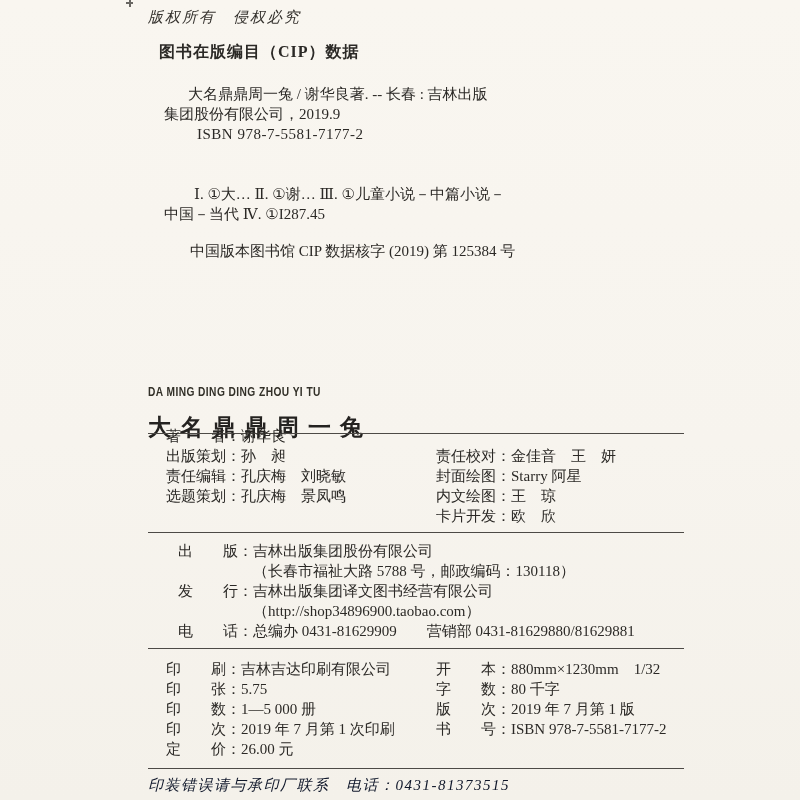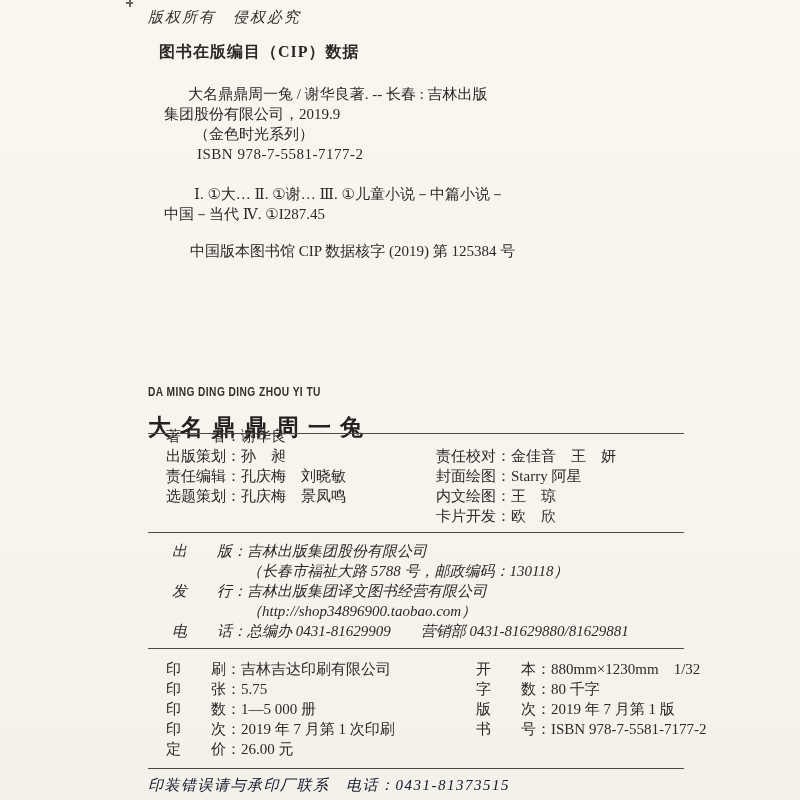--- a/index.html
+++ b/index.html
@@ -46,23 +46,23 @@
   .lbl{
     display:inline-block;width:60px;
     text-align:justify;text-align-last:justify;
     vertical-align:top;
   }
   .colon{display:inline-block;}
   .cont-val{display:inline-block;padding-left:75px;}
 
   .credits-left{top:426px;left:166px;}
   .credits-right{top:446px;left:436px;}
-  .publishing{top:541px;left:172px;font-style:italic;}
+  .publishing{top:541px;left:178px;}
   .printing-left{top:659px;left:166px;}
-  .printing-right{top:659px;left:436px;margin-left:40px;}
+  .printing-right{top:659px;left:436px;}
 
   .footer{
     top:776px;left:148px;font-size:15px;font-style:italic;
     letter-spacing:1.5px;color:#0f172a;
   }
 
   .reg-mark{
     top:0;left:126px;width:7px;height:7px;opacity:.75;
   }
   .reg-mark:before{
@@ -79,21 +79,20 @@
 
   <div class="abs reg-mark"></div>
 
   <div class="abs notice">版权所有　侵权必究</div>
 
   <div class="abs cip-heading">图书在版编目（CIP）数据</div>
 
   <div class="abs cip-entry">
     <div class="ln0">大名鼎鼎周一兔 / 谢华良著. -- 长春 : 吉林出版</div>
     <div class="ln1">集团股份有限公司，2019.9</div>
-    <div class="ln2">（金色时光系列）</div>
     <div class="ln3">ISBN 978-7-5581-7177-2</div>
   </div>
 
   <div class="abs cip-class">
     <div class="ln0">Ⅰ. ①大… Ⅱ. ①谢… Ⅲ. ①儿童小说－中篇小说－</div>
     <div class="ln1">中国－当代 Ⅳ. ①I287.45</div>
   </div>
 
   <div class="abs cip-registry">中国版本图书馆 CIP 数据核字 (2019) 第 125384 号</div>
 

